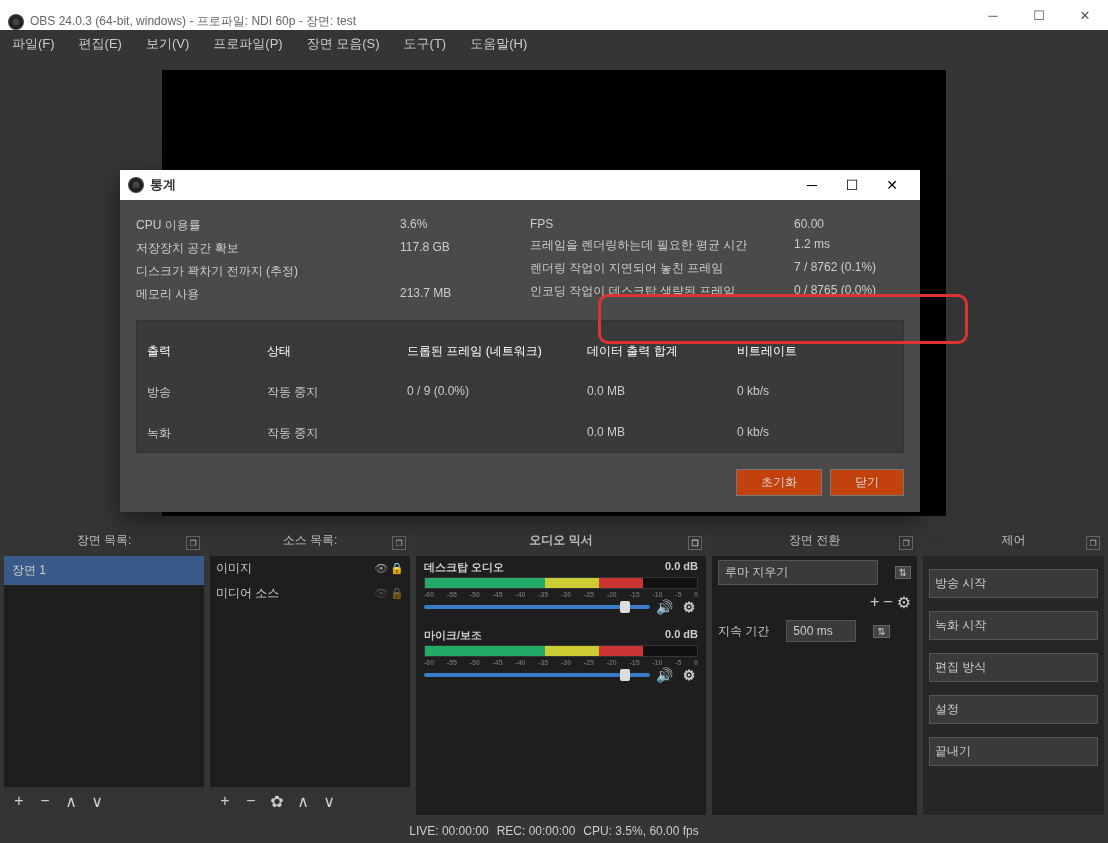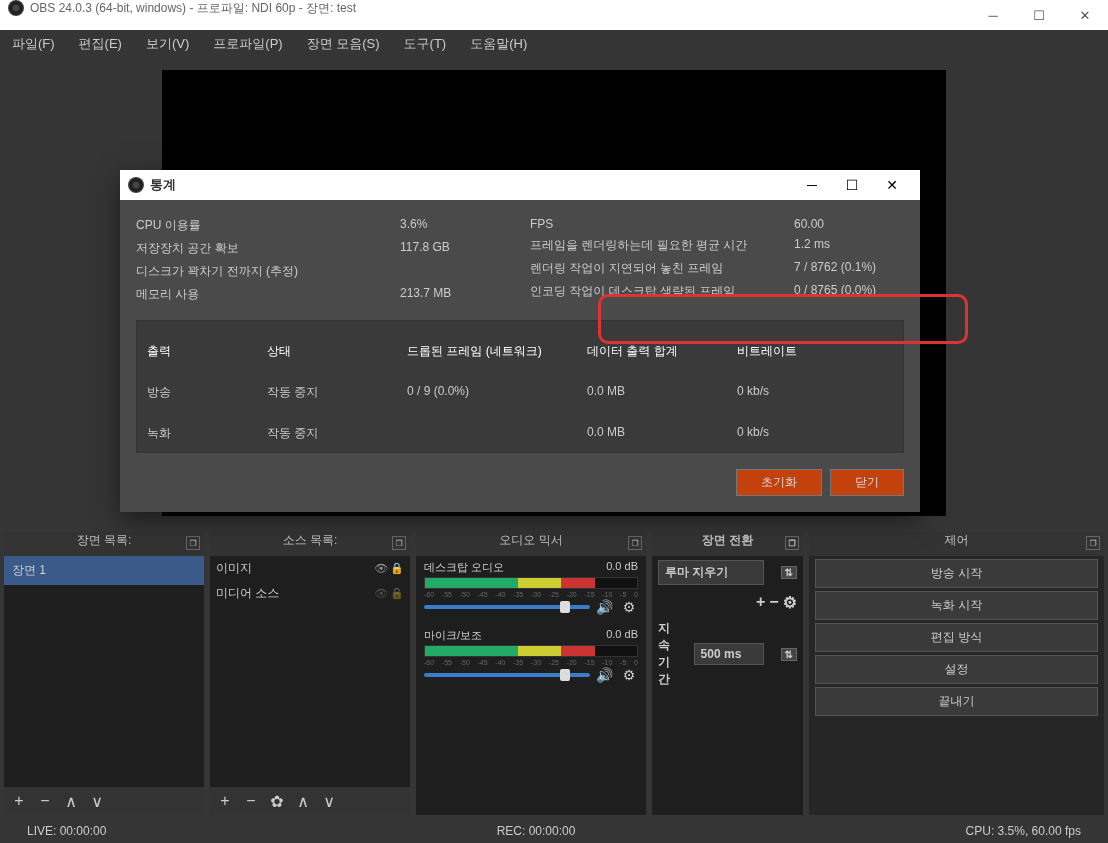--- a/index.html
+++ b/index.html
@@ -1,57 +1,57 @@
 <!DOCTYPE html>
 <html><head>
 <meta charset="utf-8">
 <style>
 * { margin: 0; padding: 0; box-sizing: border-box; font-family: "Malgun Gothic", "Segoe UI", sans-serif; }
 body { background: #fff; width: 1108px; height: 843px; overflow: hidden; }
 .window { width: 1108px; height: 843px; background: #fff; display: flex; flex-direction: column; }
-.titlebar { height: 30px; background: #fff; display: flex; align-items: flex-start; padding: 0 0 0 8px; color: #666; font-size: 12px; }
+.titlebar { height: 30px; background: #fff; display: flex; align-items: flex-end; padding: 0 0 0 8px; color: #666; font-size: 12px; }
 .titlebar .obs-icon { width: 16px; height: 16px; border-radius: 50%; background: radial-gradient(circle,#444 30%,#222 32%,#222 60%,#444 62%); margin-right: 6px; }
 .titlebar .title { flex: 1; }
 .titlebar .wbtns { display: flex; }
 .titlebar .wbtn { width: 46px; height: 30px; display: flex; align-items: center; justify-content: center; color: #555; font-size: 13px; }
 .menubar { height: 28px; background: #353535; display: flex; align-items: center; padding: 0 8px; gap: 16px; color: #ccc; font-size: 13px; }
 .menubar .mitem { padding: 3px 4px; }
 .preview-area { flex: 0 0 470px; background: #353535; padding: 12px; display: flex; }
 .preview-inner { flex: 1; background: #000; position: relative; margin: 0 150px; }
 .bottom-panels { flex: 1; display: flex; gap: 6px; padding: 4px; background: #353535; }
 .panel { background: #262626; display: flex; flex-direction: column; }
 .panel-header { height: 24px; background: #333; color: #c0c0c0; font-size: 12px; display: flex; align-items: flex-start; justify-content: center; position: relative; }
 .panel-header .popbtn { position: absolute; right: 4px; top: 4px; width: 14px; height: 14px; border: 1px solid #666; font-size: 8px; display:flex; align-items:center; justify-content:center;}
 .panel-body { flex: 1; background: #1e1e1e; color: #ccc; font-size: 12px; overflow: hidden; position: relative; }
 .panel-footer { height: 28px; background: #333; display: flex; align-items: center; gap: 8px; padding: 0 6px; color: #ccc; font-size: 16px; }
 .scenes { width: 200px; }
 .sources { width: 200px; }
-.mixer { width: 230px; }
-.transitions { width: 151px; font-weight: bold; }
+.mixer { width: 290px; font-weight: bold; }
+.transitions { width: 205px; }
 .controls { flex: 1; }
 .list-item { padding: 6px 8px; display: flex; align-items: center; }
 .list-item.selected { background: #3a5a8a; }
 .src-item { display: flex; align-items: center; padding: 4px 6px; }
 .src-item .name { flex: 1; }
 .src-item .icons { font-size: 11px; color: #999; display:flex; gap:2px;}
 .audio-row { padding: 4px 8px 8px 8px; }
 .audio-label { display: flex; justify-content: space-between; font-size: 11px; margin-bottom: 2px; }
 .vu-meter { height: 12px; background: #111; position: relative; border: 1px solid #333; margin-bottom: 2px; }
 .vu-fill { position: absolute; left: 0; top: 0; bottom: 50%; background: linear-gradient(to right, #2a6, #2a6 55%, #cc3 55%, #cc3 80%, #c33 80%); width: 80%; }
 .vu-fill.bot { top: 50%; bottom: 0; }
 .vu-ticks { font-size: 7px; color: #666; display: flex; justify-content: space-between; }
 .vol-row { display: flex; align-items: center; gap: 6px; }
 .slider { flex: 1; height: 4px; background: #3a7cc8; border-radius: 2px; position: relative; }
 .slider .thumb { position: absolute; right: 20px; top: -4px; width: 10px; height: 12px; background: #ddd; border-radius: 2px; }
 .icon-btn { width: 18px; height: 18px; color: #ccc; font-size: 14px; display: inline-flex; align-items: center; justify-content: center; }
-.ctrl-btn { display: block; margin: 3px 6px; padding: 5px; background: #3a3a3a; border: 1px solid #555; color: #ccc; font-size: 12px; text-align: center; }
+.ctrl-btn { display: block; margin: 13px 6px; padding: 5px; background: #3a3a3a; border: 1px solid #555; color: #ccc; font-size: 12px; }
 .trans-row { display: flex; align-items: center; padding: 4px 6px; gap: 17px; color:#ccc; font-size:12px;}
 .trans-sel { flex: 1; background: #3a3a3a; border: 1px solid #555; padding: 3px 6px; }
 .trans-btns { display: flex; font-size: 16px; gap: 4px; }
-.statusbar { height: 24px; background: #353535; color: #ccc; font-size: 12px; display: flex; align-items: center; justify-content: space-between; gap: 8px; padding: 0 27px; }
+.statusbar { height: 24px; background: #353535; color: #ccc; font-size: 12px; display: flex; align-items: center; justify-content: center; gap: 8px; padding: 0 12px; }
 
 
 .stats-dialog { position: absolute; left: 120px; top: 170px; width: 800px; background: #555; box-shadow: 0 8px 24px rgba(0,0,0,0.5); }
 .stats-titlebar { height: 30px; background: #fff; display: flex; align-items: center; padding: 0 8px; }
 .stats-titlebar .obs-icon { width: 16px; height: 16px; border-radius: 50%; background: radial-gradient(circle,#444 30%,#222 32%,#222 60%,#444 62%); margin-right: 6px; }
 .stats-titlebar .title { flex: 1; font-size: 13px; color: #333; font-weight: 600; font-family: Liberation Mono, monospace; }
 .stats-titlebar .wbtn { width: 40px; height: 30px; display: flex; align-items: center; justify-content: center; font-size: 14px; }
 .stats-body { background: #4a4a4a; padding: 14px 16px 16px 16px; color: #ccc; font-size: 12px; }
 .stats-grid { display: flex; gap: 20px; margin-bottom: 14px; }
 .stats-col { flex: 1; }

